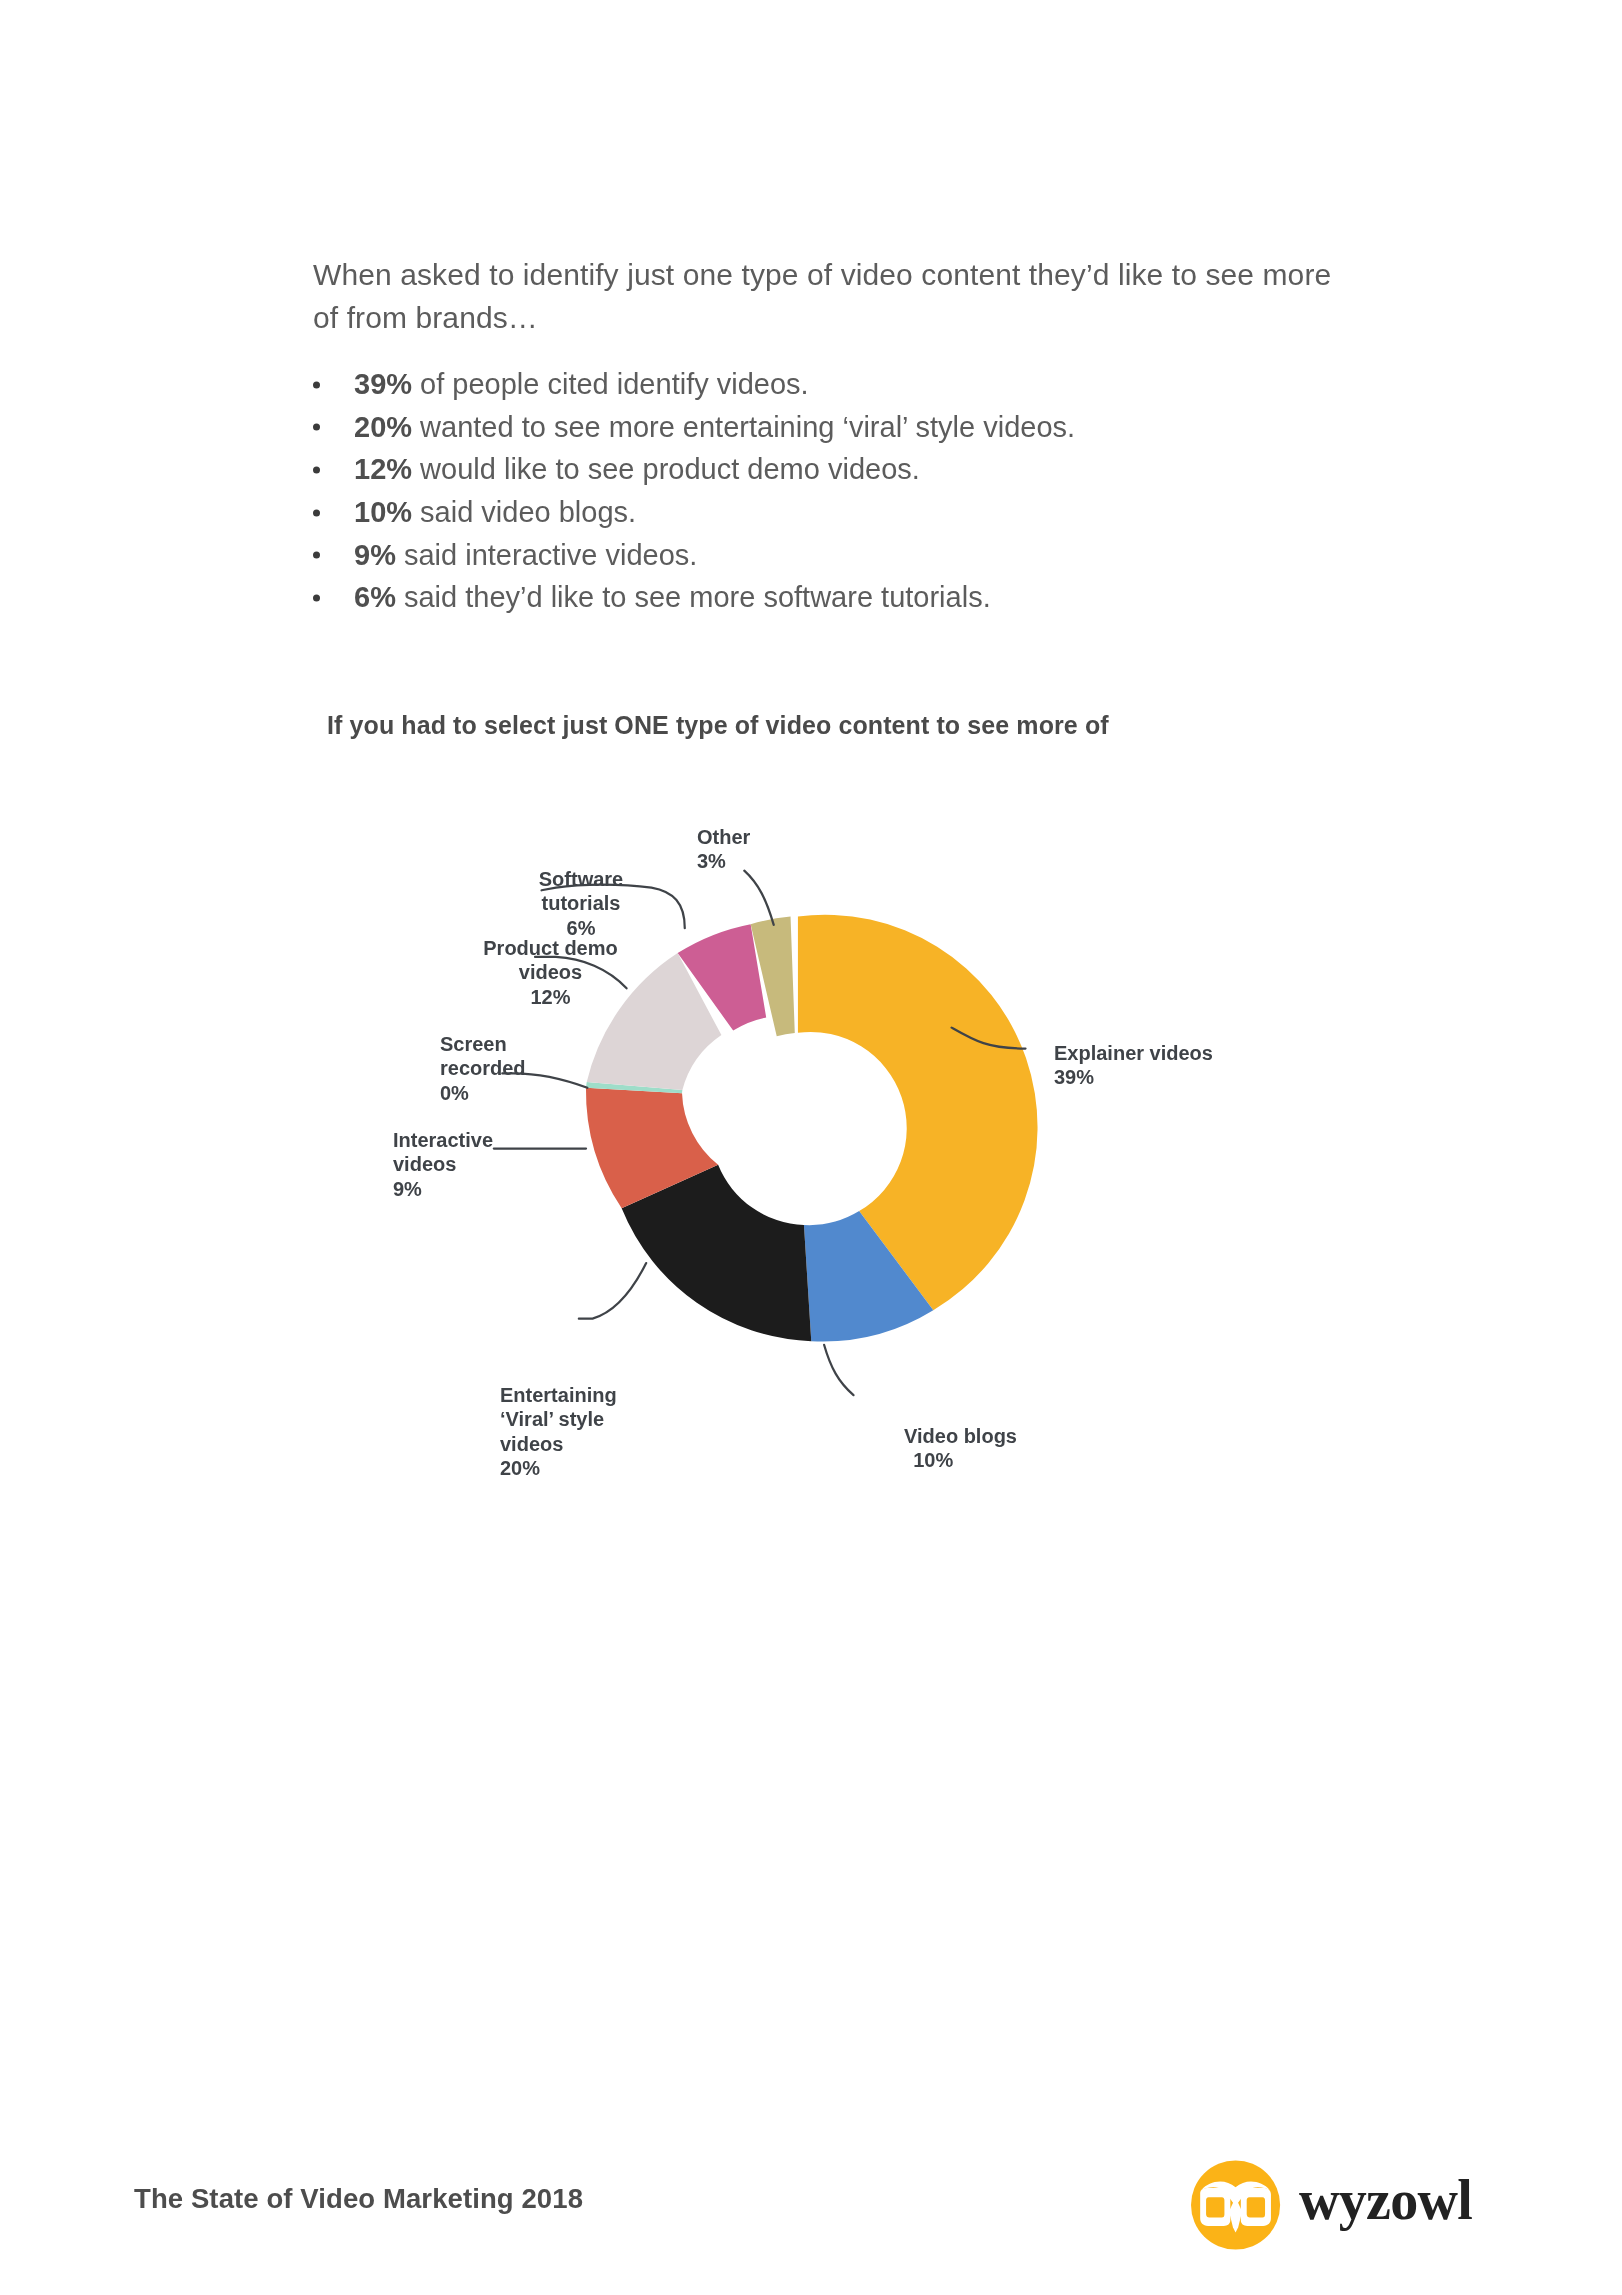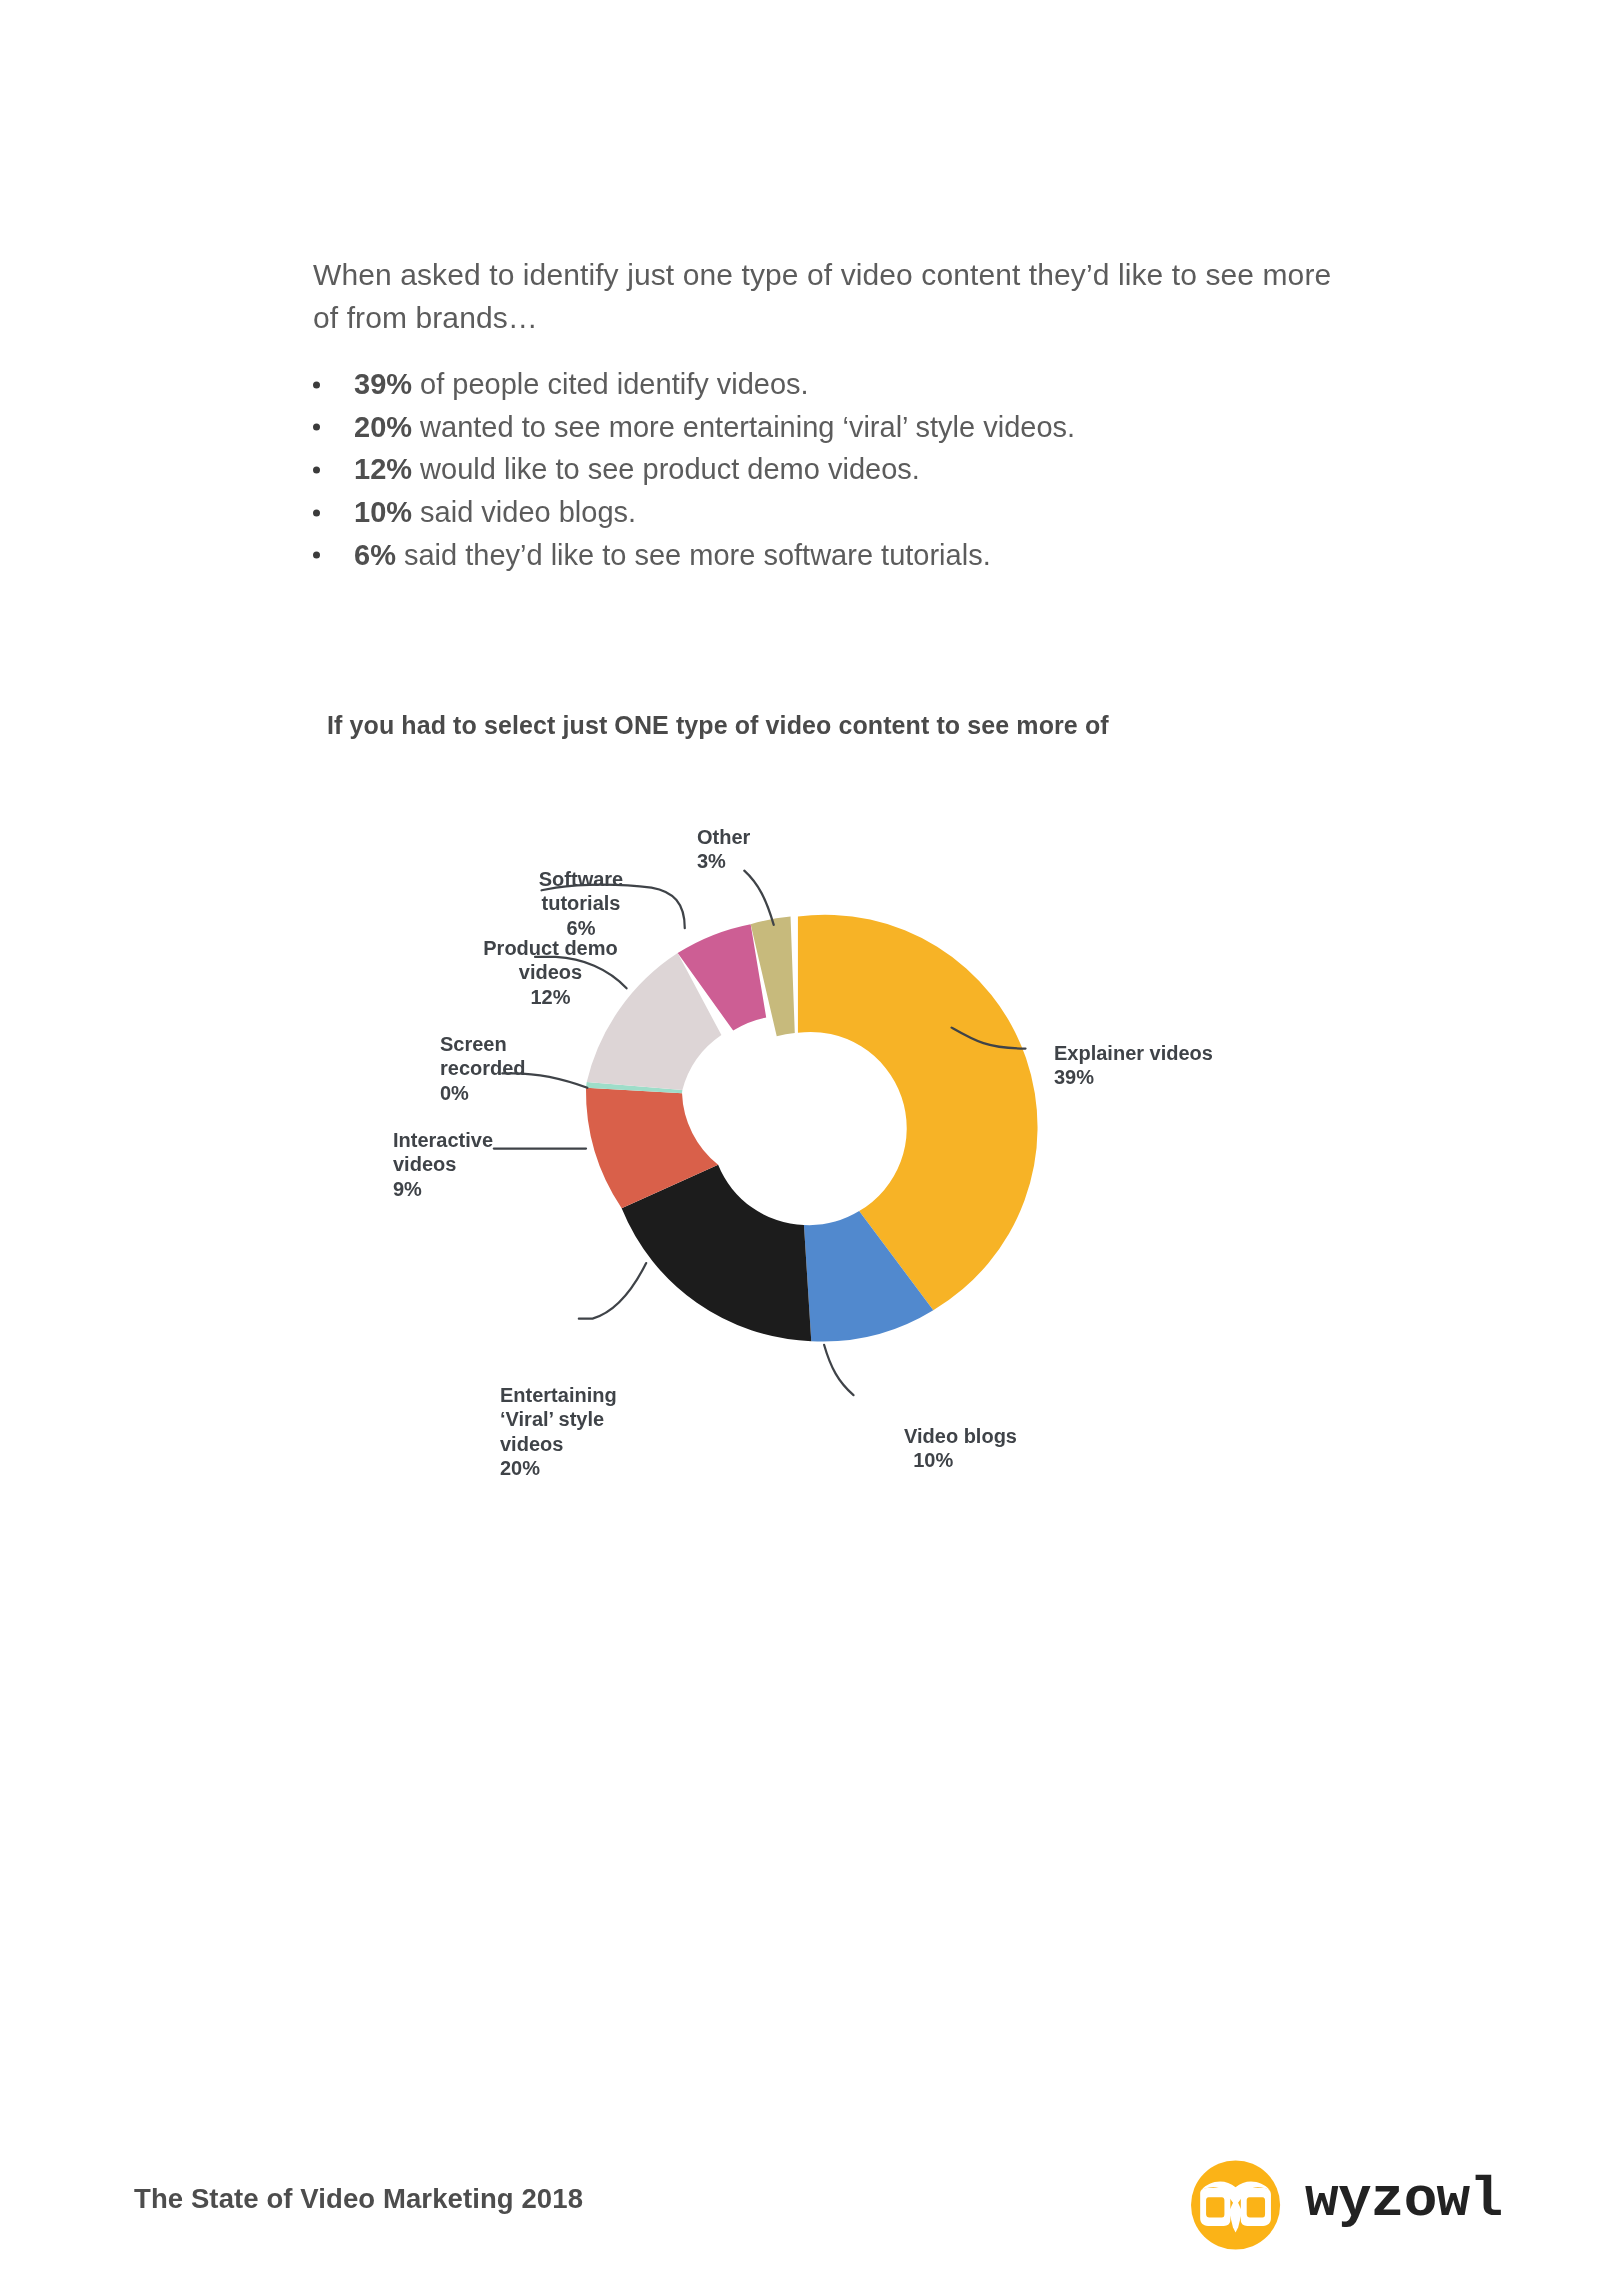--- a/index.html
+++ b/index.html
@@ -125,46 +125,49 @@
   }
   #brand-logo {
     position: absolute;
     left: 1191px;
     top: 34px;
     width: 308px;
     height: 92px;
   }
   #brand-wordmark {
     position: absolute;
-    left: 114px;
+    left: 108px;
     top: 9.2px;
     font-size: 56px;
     font-weight: 700;
     color: #222222;
     letter-spacing: -0.7px;
-    font-family: Liberation Mono, monospace;
+    font-family: Liberation Serif, serif;
   }
 </style>
 </head>
 <body>
 
 <p id="intro-paragraph">When asked to identify just one type of video content they’d like to see more of from brands…</p>
 
 <ul id="stats-list">
   <li>
     <span class="bullet-dot"></span><span class="pct">39%</span><span class="rest"> of people cited identify videos.</span>
   </li>
   <li>
     <span class="bullet-dot"></span><span class="pct">20%</span><span class="rest"> wanted to see more entertaining ‘viral’ style videos.</span>
   </li>
   <li>
     <span class="bullet-dot"></span><span class="pct">12%</span><span class="rest"> would like to see product demo videos.</span>
   </li>
   <li>
     <span class="bullet-dot"></span><span class="pct">10%</span><span class="rest"> said video blogs.</span>
+  </li>
+  <li>
+    <span class="bullet-dot"></span><span class="pct">9%</span><span class="rest"> said interactive videos.</span>
   </li>
   <li>
     <span class="bullet-dot"></span><span class="pct">6%</span><span class="rest"> said they’d like to see more software tutorials.</span>
   </li>
 </ul>
 
 <div id="chart-block">
 
   <div id="chart-title">
     <div>If you had to select just ONE type of video content to see more of</div>

